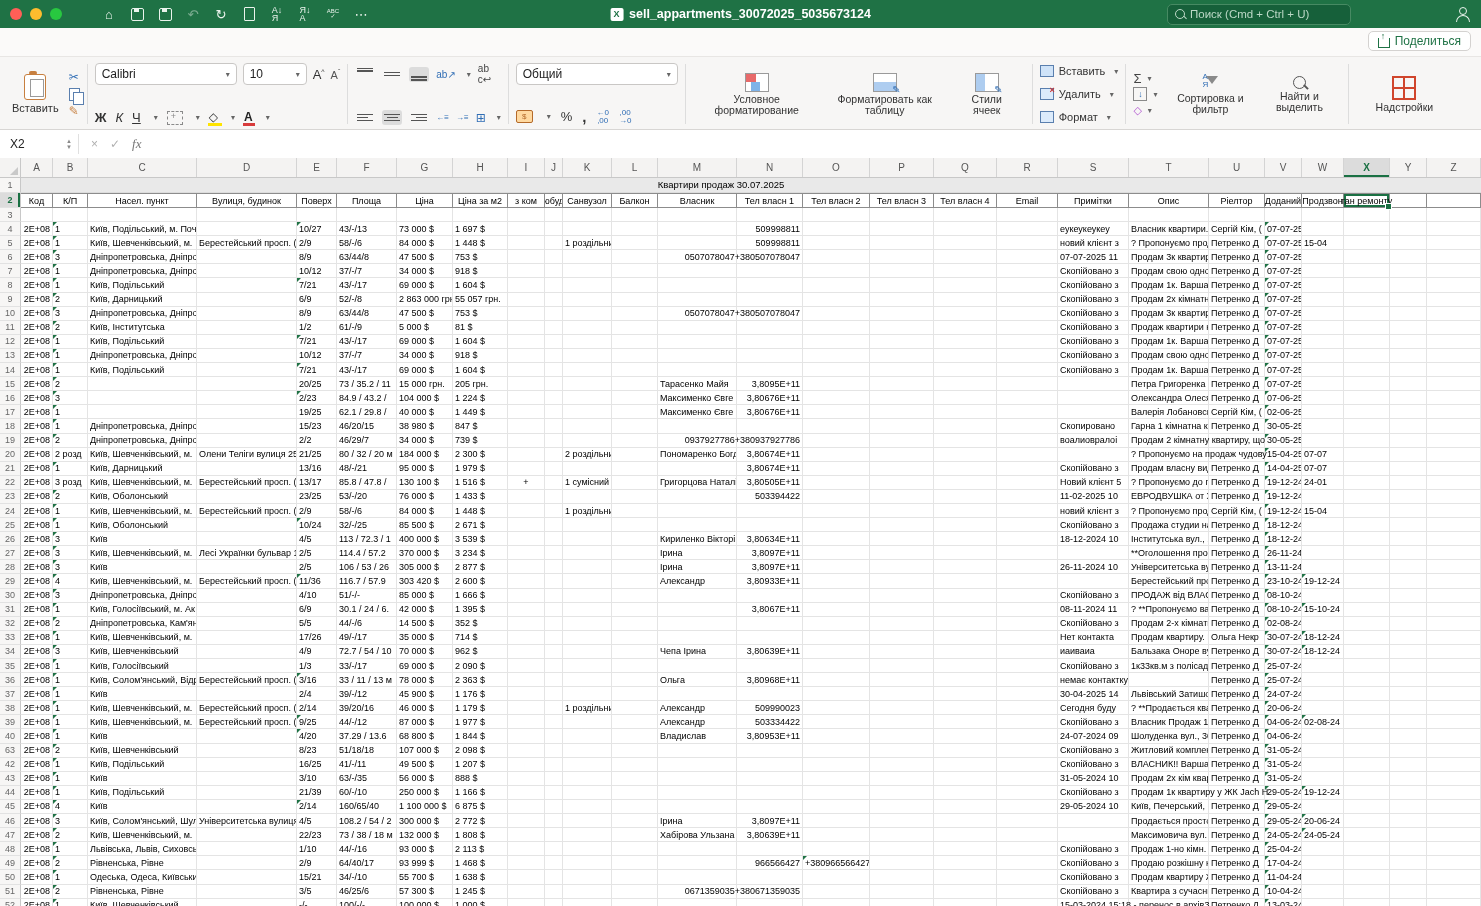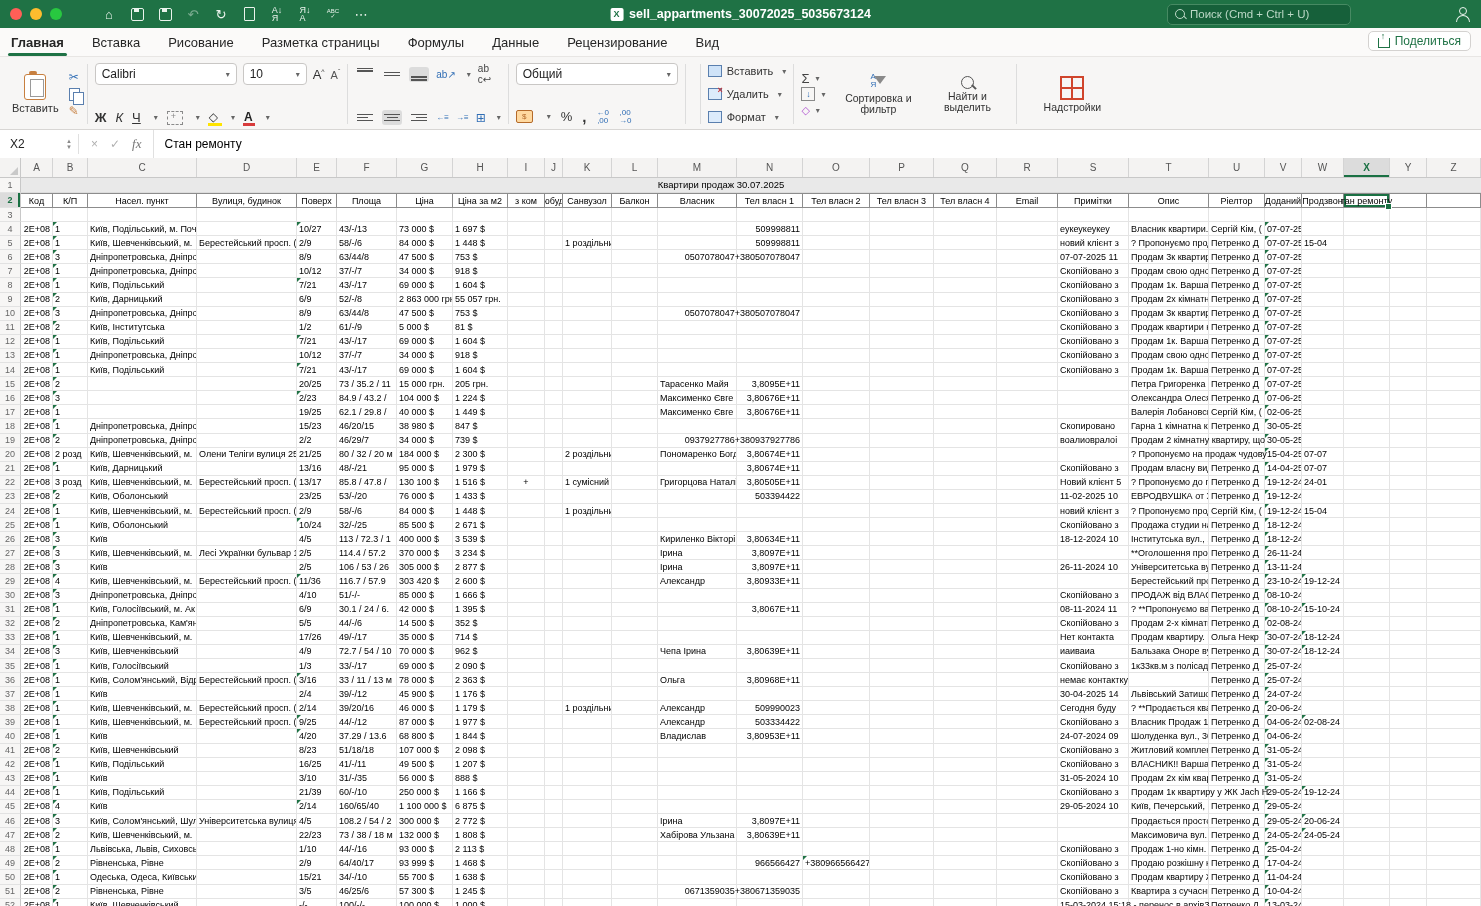--- a/index.html
+++ b/index.html
@@ -172,30 +172,20 @@
     <span>sell_appartments_30072025_5035673124</span>
   </div>
   <div class="tb-search">
     <span class="mag"></span>
     <span>Поиск (Cmd + Ctrl + U)</span>
   </div>
   <span class="person"></span>
 </div>
 
 <div class="tabsrow">
-  <div class="tabs">
-    <span class="tab active">Главная</span>
-    <span class="tab">Вставка</span>
-    <span class="tab">Рисование</span>
-    <span class="tab">Разметка страницы</span>
-    <span class="tab">Формулы</span>
-    <span class="tab">Данные</span>
-    <span class="tab">Рецензирование</span>
-    <span class="tab">Вид</span>
-  </div>
   <button class="share">
     <span class="share-ic"></span>
     <span>Поделиться</span>
   </button>
 </div>
 
 <div class="ribbon">
   <div class="grp">
     <div class="bigbtn">
       <span class="clip"></span>
@@ -286,20 +276,34 @@
     <div class="alrow" style="gap:10px">
       <span class="moneyic">$</span>
       <span class="chev">▾</span>
       <span style="font-size:13px">%</span>
       <span style="font-size:15px;font-weight:bold">,</span>
       <span class="mini">←0<br>,00</span>
       <span class="mini">,00<br>→0</span>
     </div>
   </div>
   <div class="vsep"></div>
+  <div class="grp">
+    <div class="stybtn" style="width:112px">
+      <span class="cfgrid"></span>
+      <span>Условное форматирование</span>
+    </div>
+    <div class="stybtn" style="width:112px">
+      <span class="tblgrid"></span>
+      <span>Форматировать как таблицу</span>
+    </div>
+    <div class="stybtn" style="width:60px">
+      <span class="cellsty"></span>
+      <span>Стили ячеек</span>
+    </div>
+  </div>
   <div class="vsep"></div>
   <div class="col2">
     <div class="rowbtn">
       <span class="sq ins"></span>
       <span>Вставить</span>
         <span class="chev">▾</span>
     </div>
     <div class="rowbtn">
       <span class="sq del"></span>
       <span>Удалить</span>
@@ -357,21 +361,20 @@
   <div class="namebox">
     <span>X2</span>
     <span class="spin">▲<br>▼</span>
   </div>
   <div class="nbsep"></div>
   <div class="fxics">
     <span>×</span>
     <span>✓</span>
     <span class="fxfx">fx</span>
   </div>
-  <div class="fvalue">Стан ремонту</div>
 </div>
 
 <div id="grid" class="grid">
     <div class="ghead">
       <div class="corner"></div>
       <div class="ch" style="width:32px">A</div>
       <div class="ch" style="width:35px">B</div>
       <div class="ch" style="width:109px">C</div>
       <div class="ch" style="width:100px">D</div>
       <div class="ch" style="width:40px">E</div>
@@ -3644,21 +3647,21 @@
         <span class="cv"></span>
       </div>
       <div class="cell al-l" style="width:37px">
         <span class="cv"></span>
       </div>
       <div class="cell al-l" style="width:54px">
         <span class="cv"></span>
       </div>
     </div>
     <div class="grow" style="height:14.1px">
-      <div class="gut">41</div>
+      <div class="gut">63</div>
       <div class="cell al-r" style="width:32px">
         <span class="cv">2E+08</span>
       </div>
       <div class="cell al-l" style="width:35px">
         <i class="tri"></i>
         <span class="cv">2</span>
       </div>
       <div class="cell al-l" style="width:109px">
         <span class="cv">Київ, Шевченківський</span>
       </div>
@@ -3828,21 +3831,21 @@
       <div class="cell al-l" style="width:109px">
         <span class="cv">Київ</span>
       </div>
       <div class="cell al-l" style="width:100px">
         <span class="cv"></span>
       </div>
       <div class="cell al-l" style="width:40px">
         <span class="cv">3/10</span>
       </div>
       <div class="cell al-l" style="width:60px">
-        <span class="cv">31/-/35</span>
+        <span class="cv">63/-/35</span>
       </div>
       <div class="cell al-l" style="width:56px">
         <span class="cv">56 000 $</span>
       </div>
       <div class="cell al-l" style="width:55px">
         <span class="cv">888 $</span>
       </div>
       <div class="cell al-c" style="width:37px">
         <span class="cv"></span>
       </div>

